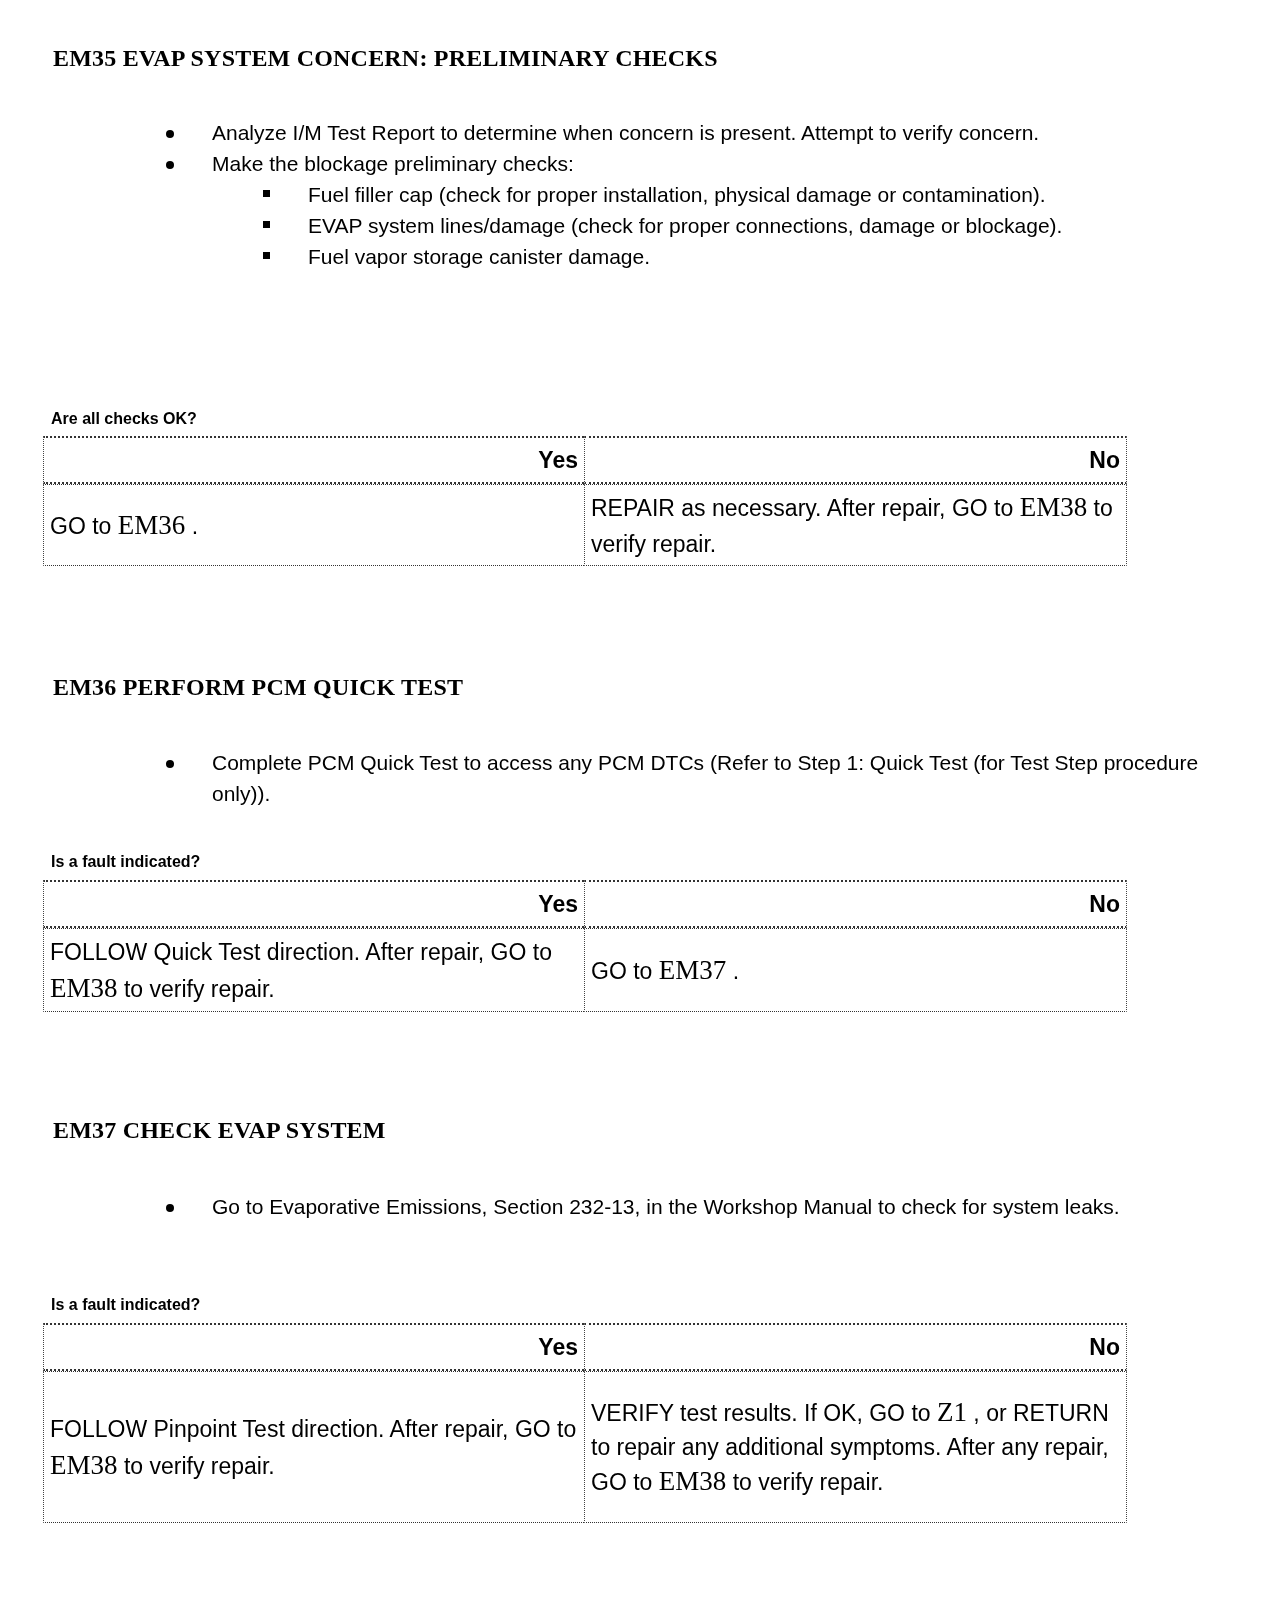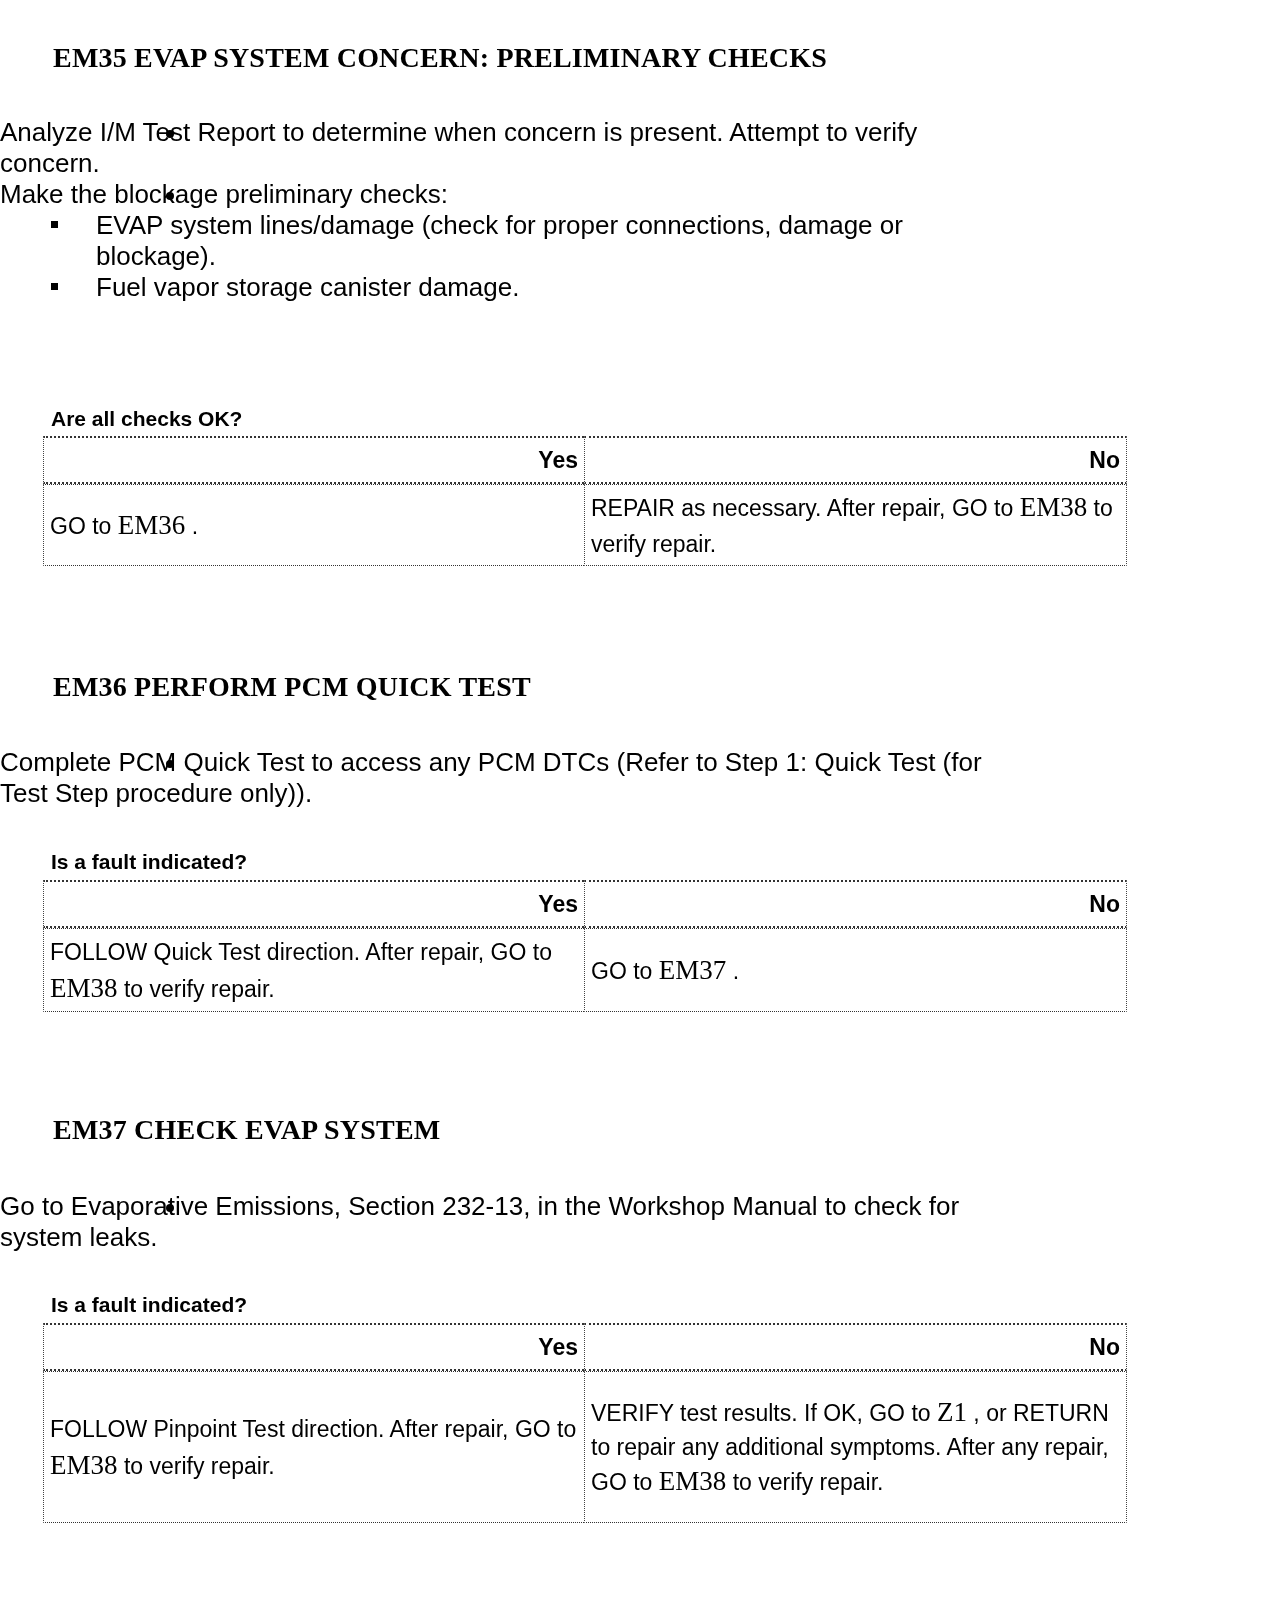--- a/index.html
+++ b/index.html
@@ -19,35 +19,36 @@
       position: absolute;
       left: 0;
       width: 1280px;
     }
     .heading {
       position: absolute;
       left: 53px;
       margin: 0;
       font-family: "Liberation Serif", serif;
       font-weight: bold;
-      font-size: 28px;
+      font-size: 24px;
       line-height: 40px;
       white-space: nowrap;
       letter-spacing: 0.2px;
     }
     .bullets {
       position: absolute;
       left: 0;
       margin: 0;
       padding: 0;
       list-style: none;
     }
     .bullet-item {
       position: relative;
-      font-size: 26px;
+      padding-left: 212px;
+      font-size: 21px;
       line-height: 31px;
       width: 1010px;
     }
     .bullet-dot {
       position: absolute;
       left: 166px;
       top: 13px;
       width: 8px;
       height: 8px;
       border-radius: 50%;
@@ -69,21 +70,21 @@
       top: 11px;
       width: 7px;
       height: 7px;
       background: #000;
     }
     .question {
       position: absolute;
       left: 51px;
       margin: 0;
       font-weight: bold;
-      font-size: 21px;
+      font-size: 16px;
       line-height: 28px;
       white-space: nowrap;
     }
     table.decision {
       position: absolute;
       left: 43px;
       width: 1084px;
       border-collapse: separate;
       border-spacing: 0;
       font-size: 23px;
@@ -131,20 +132,21 @@
     <li class="bullet-item">
       <span class="bullet-dot"></span>
       <span>Analyze I/M Test Report to determine when concern is present. Attempt to verify concern.</span>
     </li>
     <li class="bullet-item">
       <span class="bullet-dot"></span>
       <span>Make the blockage preliminary checks:</span>
       <ul class="sub-list">
         <li class="sub-item">
           <span class="sub-dot"></span>
+          <span>Fuel filler cap (check for proper installation, physical damage or contamination).</span>
         </li>
         <li class="sub-item">
           <span class="sub-dot"></span>
           <span>EVAP system lines/damage (check for proper connections, damage or blockage).</span>
         </li>
         <li class="sub-item">
           <span class="sub-dot"></span>
           <span>Fuel vapor storage canister damage.</span>
         </li>
       </ul>

